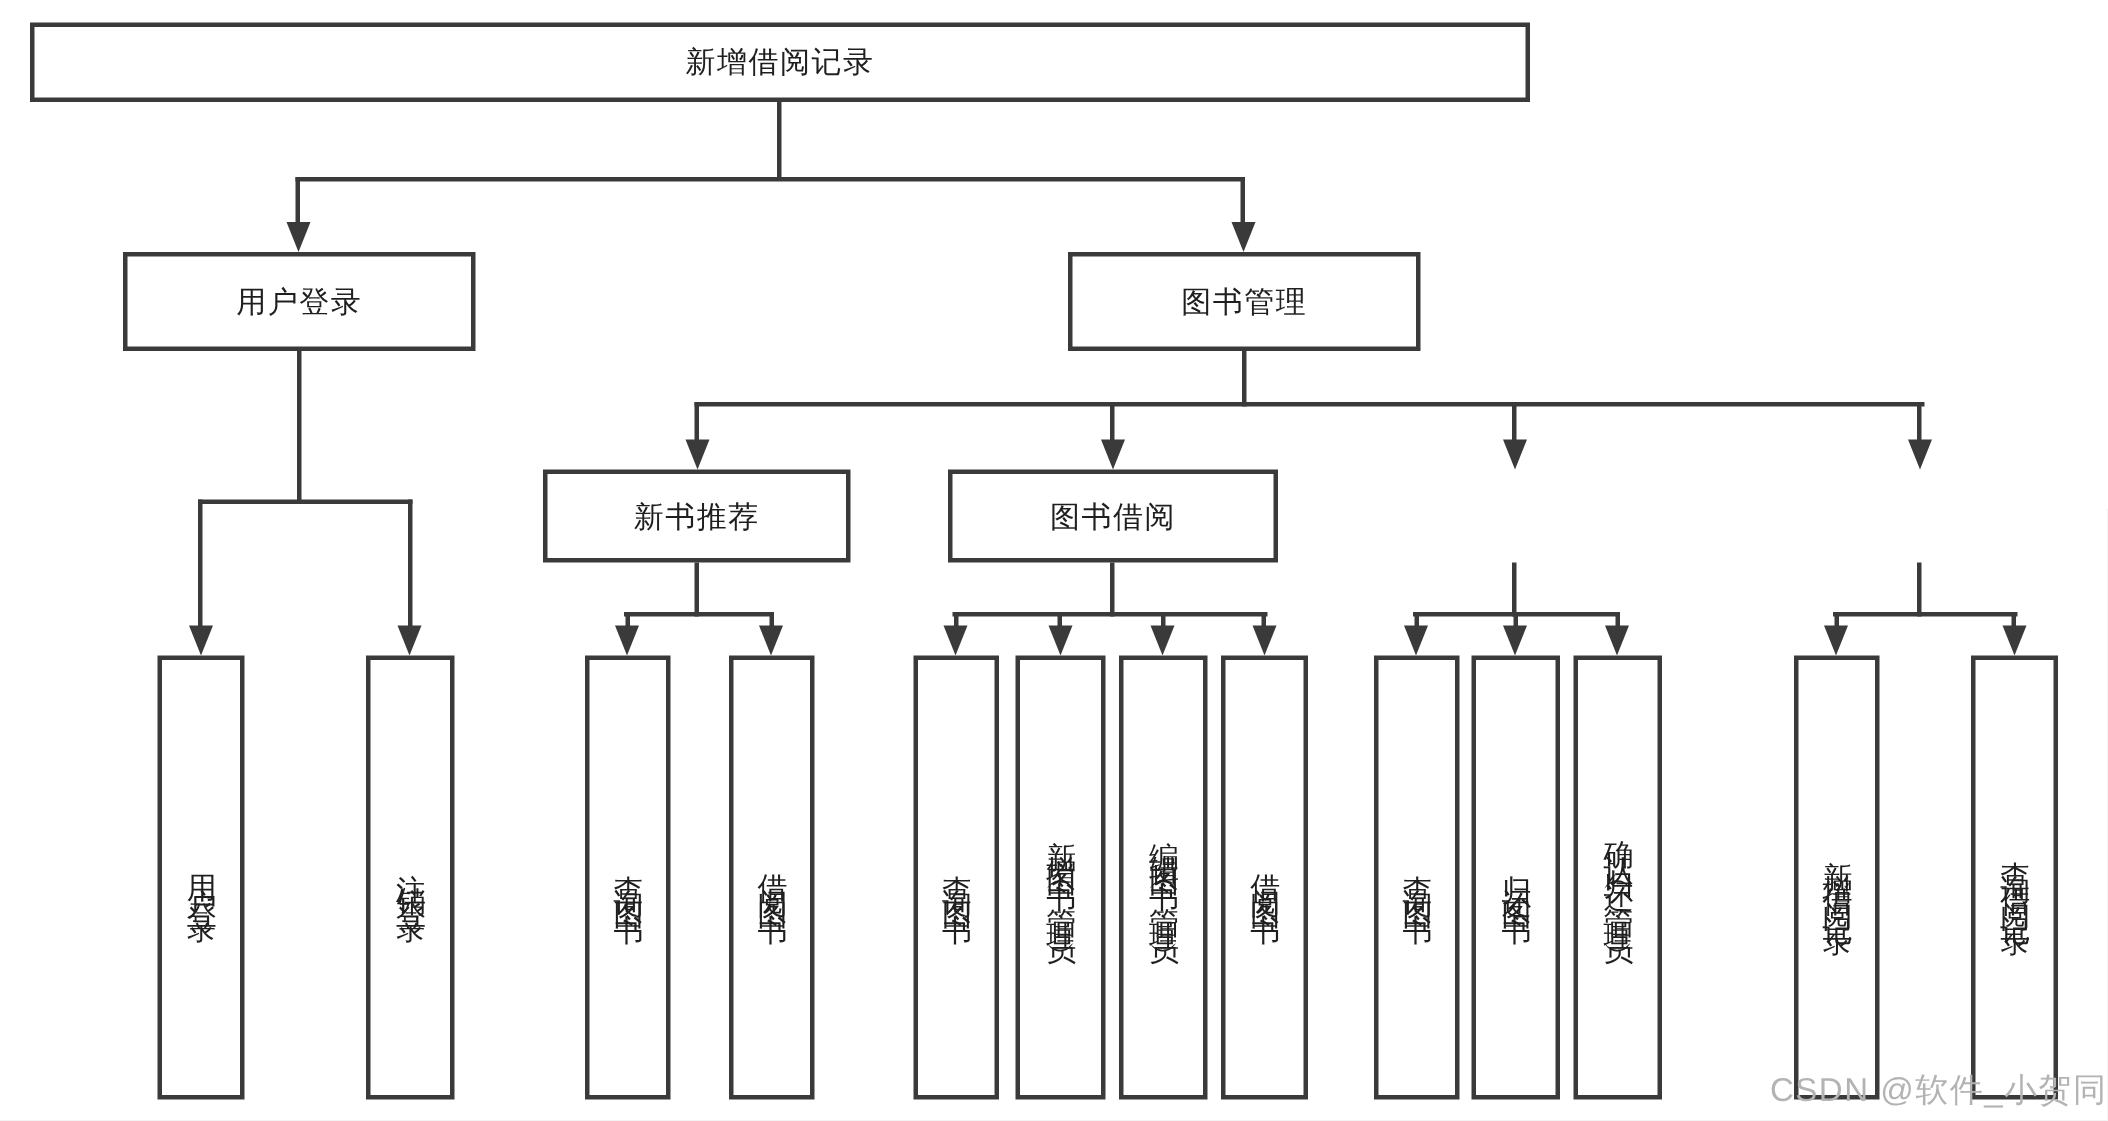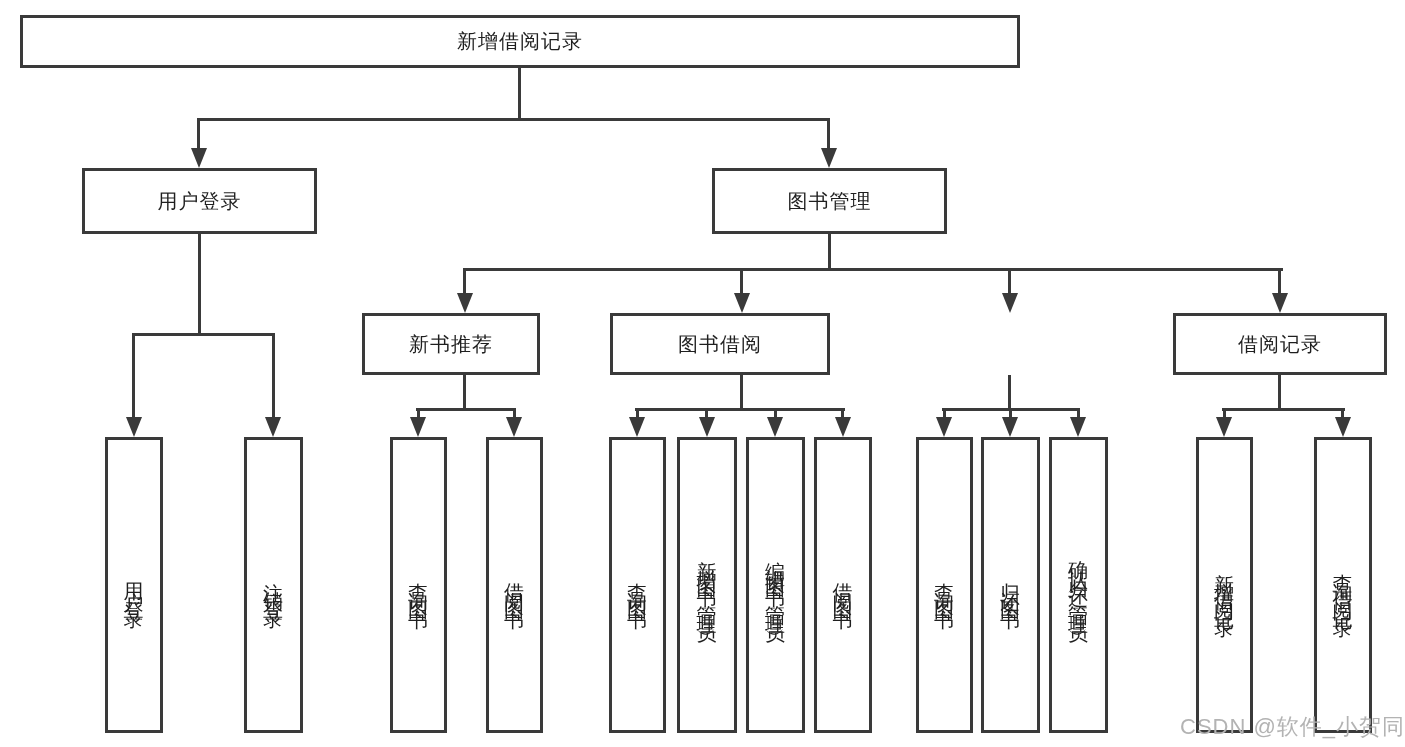--- a/index.html
+++ b/index.html
@@ -77,23 +77,22 @@
   <div class="ln" style="left:463px;top:268px;width:820px;height:3px"></div>
   <div class="ln" style="left:463px;top:268px;width:3px;height:29px"></div>
   <div class="ar" style="left:457px;top:293px"></div>
   <div class="ln" style="left:740px;top:268px;width:3px;height:29px"></div>
   <div class="ar" style="left:734px;top:293px"></div>
   <div class="ln" style="left:1008px;top:268px;width:3px;height:29px"></div>
   <div class="ar" style="left:1002px;top:293px"></div>
   <div class="ln" style="left:1278px;top:268px;width:3px;height:29px"></div>
   <div class="ar" style="left:1272px;top:293px"></div>
 
-  <div class="box h" style="left:362px;top:313px;width:178px;height:62px">新书推荐</div>
-  <div class="box h" style="left:610px;top:313px;width:220px;height:62px">图书借阅</div>
-  <div class="box h" style="left:1173px;top:313px;width:214px;height:62px">借阅记录</div>
+  <div class="box h" style="left:362px;top:313px;width:205px;height:62px">新书推荐</div>
+  <div class="box h" style="left:632px;top:313px;width:220px;height:62px">图书借阅</div>
 
   <div class="ln" style="left:463px;top:375px;width:3px;height:36px"></div>
   <div class="ln" style="left:416px;top:408px;width:100px;height:3px"></div>
   <div class="ln" style="left:417px;top:408px;width:3px;height:13px"></div>
   <div class="ar" style="left:410px;top:417px"></div>
   <div class="ln" style="left:513px;top:408px;width:3px;height:13px"></div>
   <div class="ar" style="left:506px;top:417px"></div>
 
   <div class="ln" style="left:740px;top:375px;width:3px;height:36px"></div>
   <div class="ln" style="left:635px;top:408px;width:210px;height:3px"></div>

